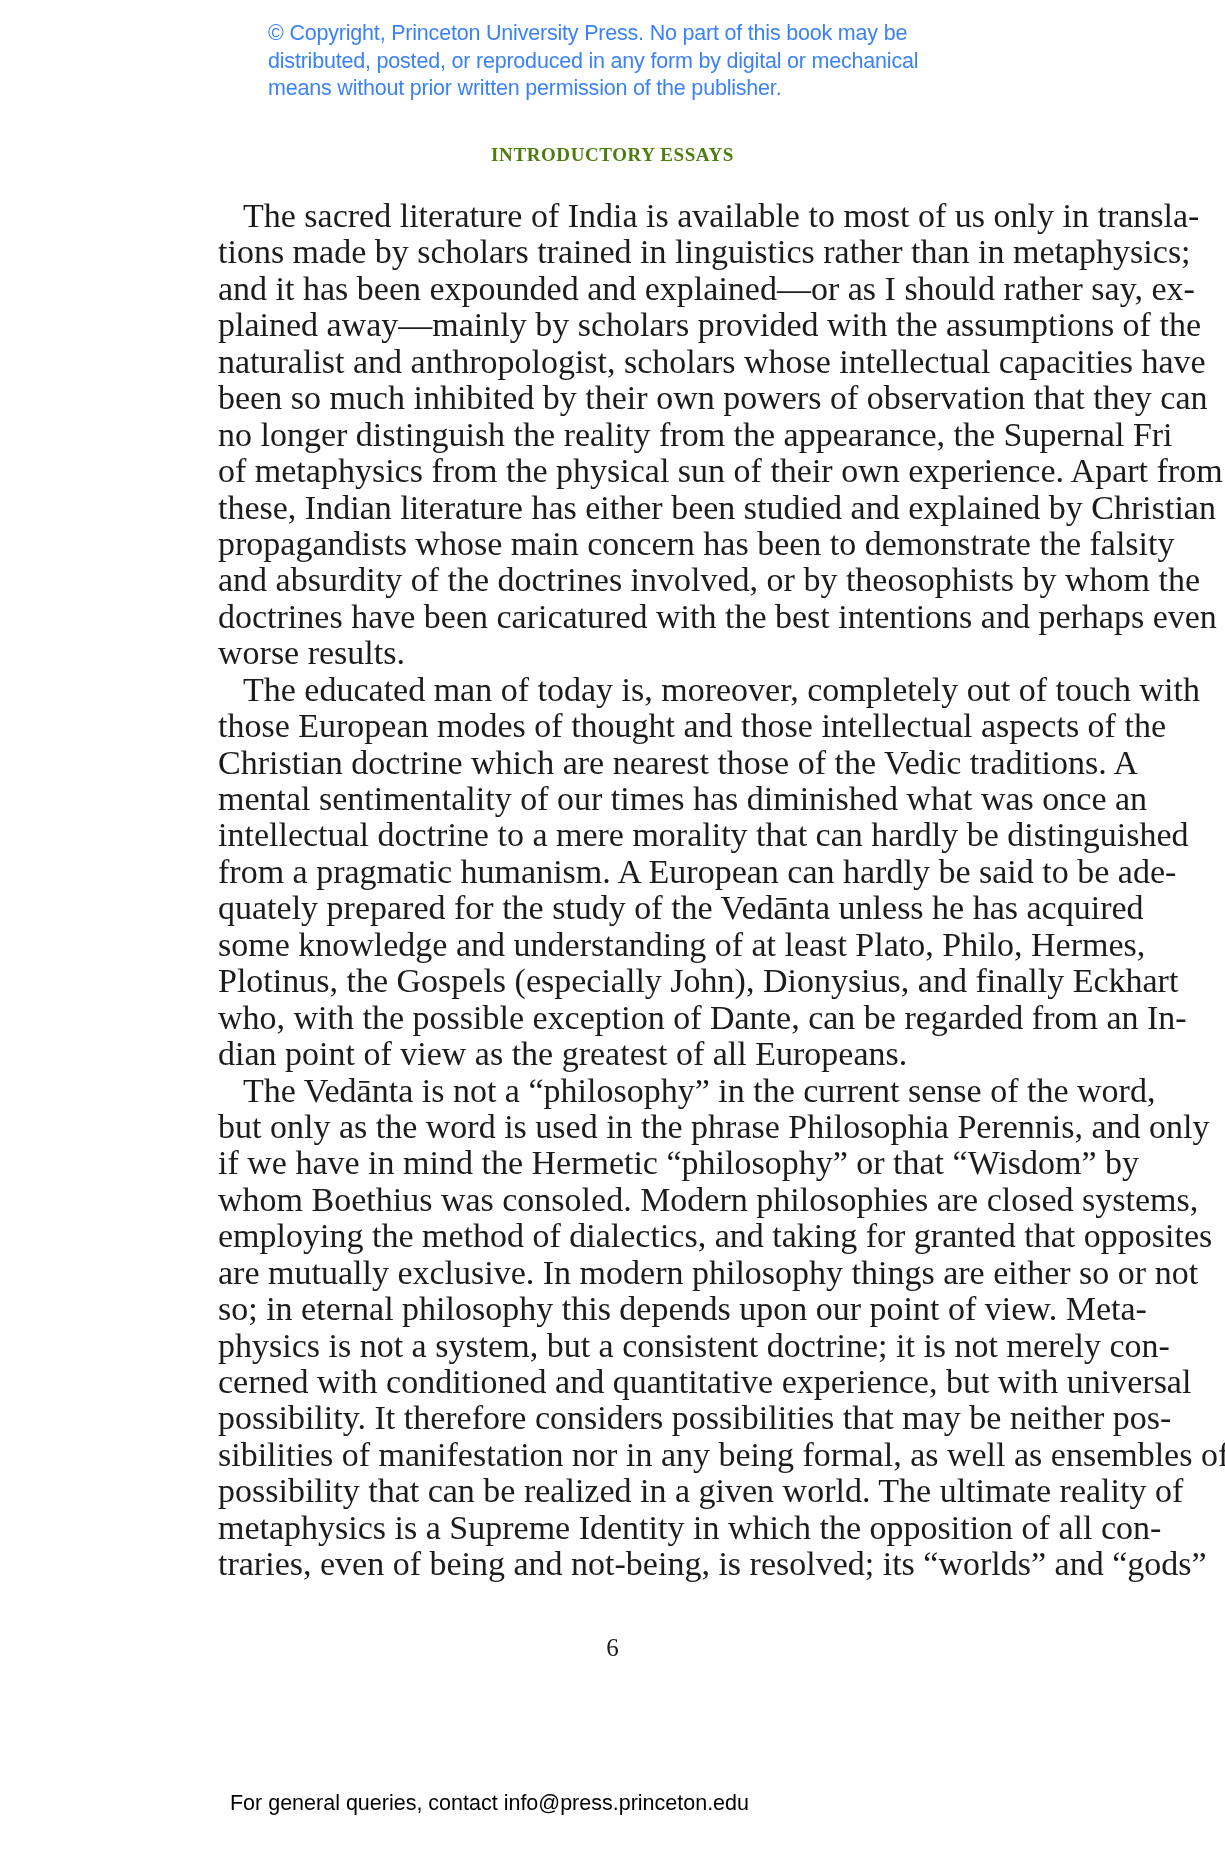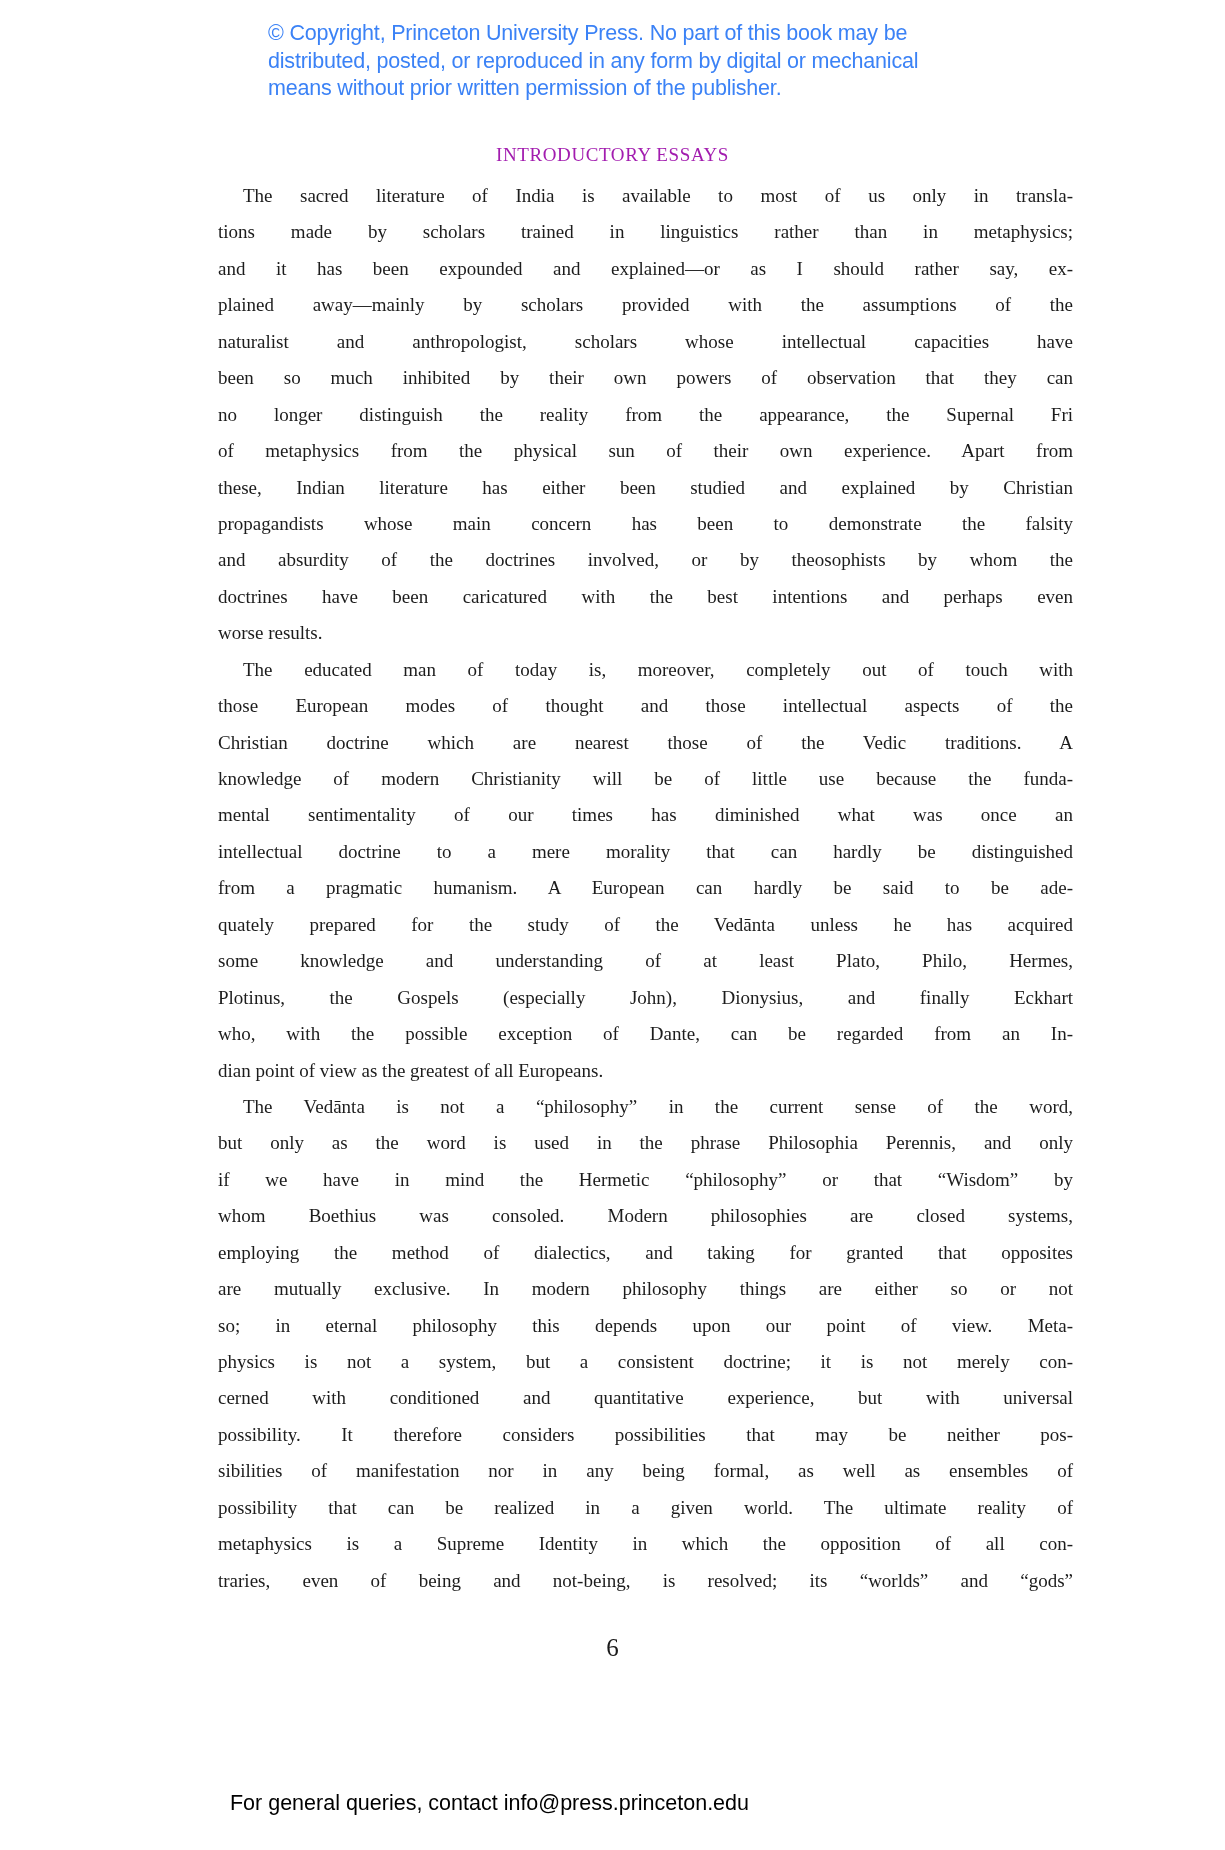--- a/index.html
+++ b/index.html
@@ -28,30 +28,31 @@
     .notice div { white-space: nowrap; }
     .running-head {
       position: absolute;
       left: 0;
       width: 1225px;
       top: 143px;
       text-align: center;
       font-family: "Liberation Serif", serif;
       font-size: 19px;
       letter-spacing: 0.6px;
-      color: #a21caf;
+      color: #4d7c0f;
       line-height: 24px;
+      font-weight: bold;
     }
     .body-text {
       position: absolute;
       left: 218px;
-      top: 178px;
+      top: 198px;
       width: 855px;
       font-family: "Liberation Serif", serif;
-      font-size: 19px;
+      font-size: 34px;
       color: #1c1c1c;
     }
     .line {
       height: 36.45px;
       line-height: 36.45px;
       text-align: justify;
       text-align-last: justify;
       white-space: nowrap;
       overflow: visible;
     }
@@ -104,21 +105,20 @@
     <div class="line">these, Indian literature has either been studied and explained by Christian</div>
     <div class="line">propagandists whose main concern has been to demonstrate the falsity</div>
     <div class="line">and absurdity of the doctrines involved, or by theosophists by whom the</div>
     <div class="line">doctrines have been caricatured with the best intentions and perhaps even</div>
     <div class="line last">worse results.</div>
   </div>
   <div class="paragraph">
     <div class="line indent">The educated man of today is, moreover, completely out of touch with</div>
     <div class="line">those European modes of thought and those intellectual aspects of the</div>
     <div class="line">Christian doctrine which are nearest those of the Vedic traditions. A</div>
-    <div class="line">knowledge of modern Christianity will be of little use because the funda-</div>
     <div class="line">mental sentimentality of our times has diminished what was once an</div>
     <div class="line">intellectual doctrine to a mere morality that can hardly be distinguished</div>
     <div class="line">from a pragmatic humanism. A European can hardly be said to be ade-</div>
     <div class="line">quately prepared for the study of the Vedānta unless he has acquired</div>
     <div class="line">some knowledge and understanding of at least Plato, Philo, Hermes,</div>
     <div class="line">Plotinus, the Gospels (especially John), Dionysius, and finally Eckhart</div>
     <div class="line">who, with the possible exception of Dante, can be regarded from an In-</div>
     <div class="line last">dian point of view as the greatest of all Europeans.</div>
   </div>
   <div class="paragraph">

